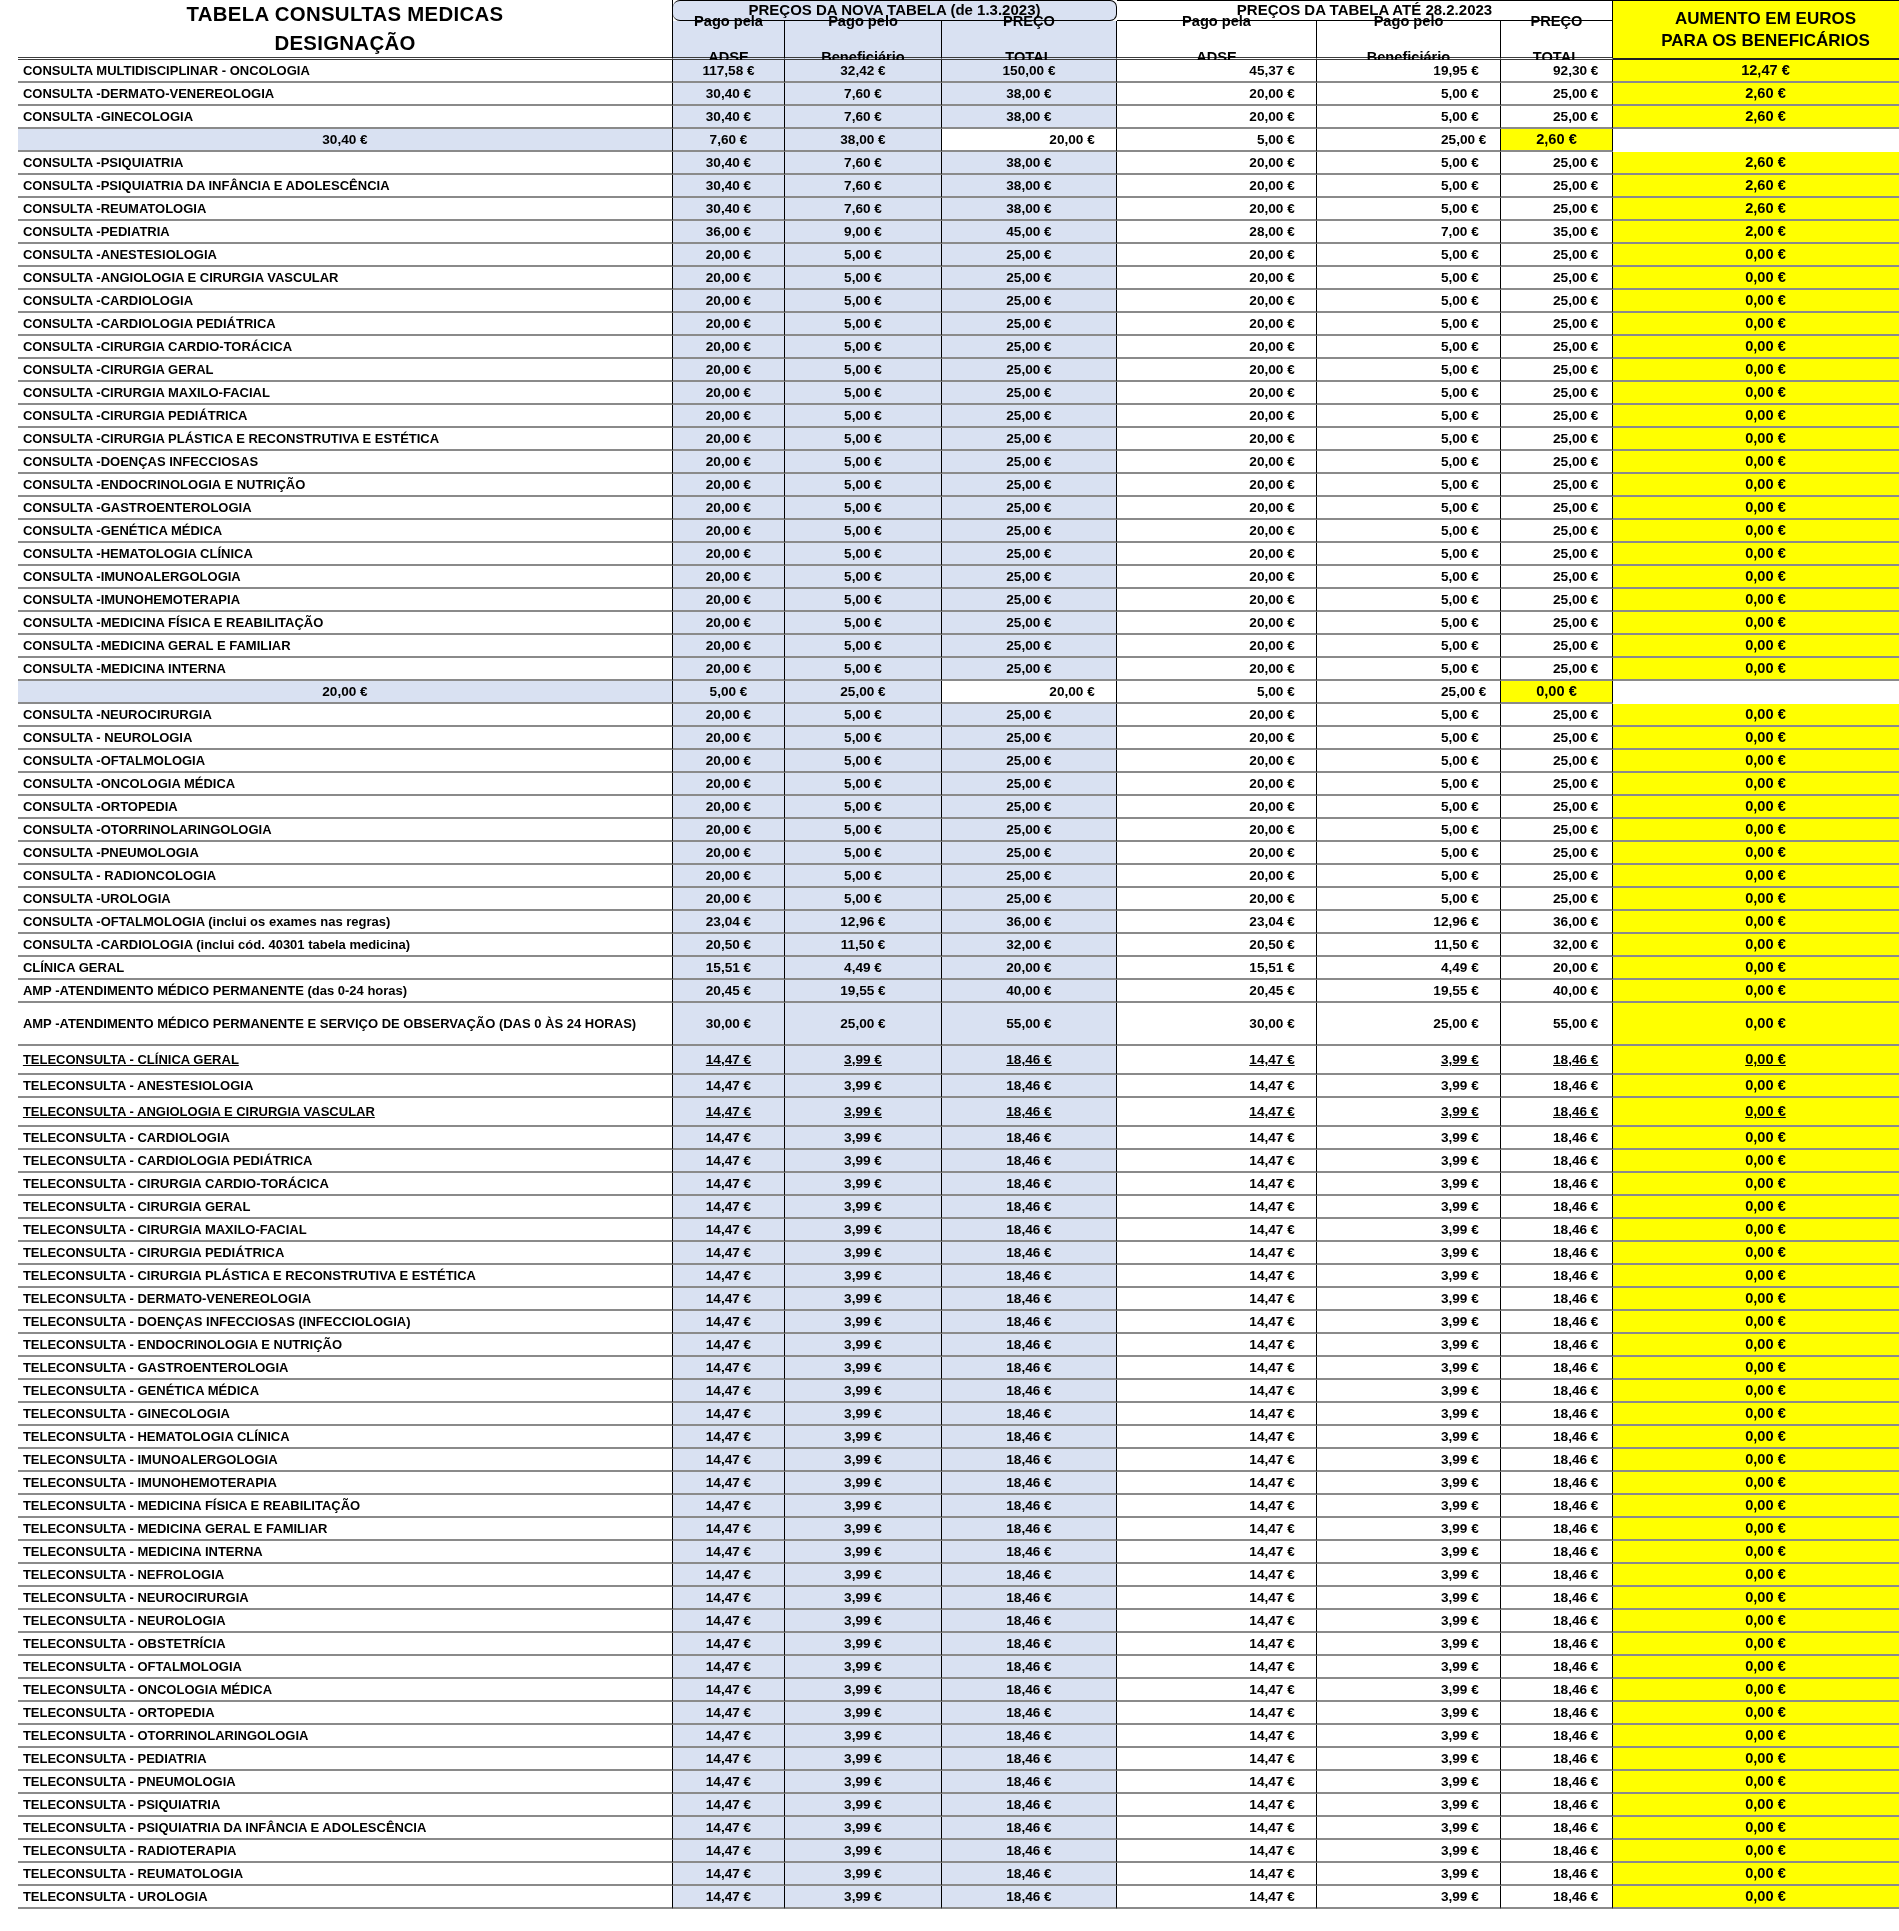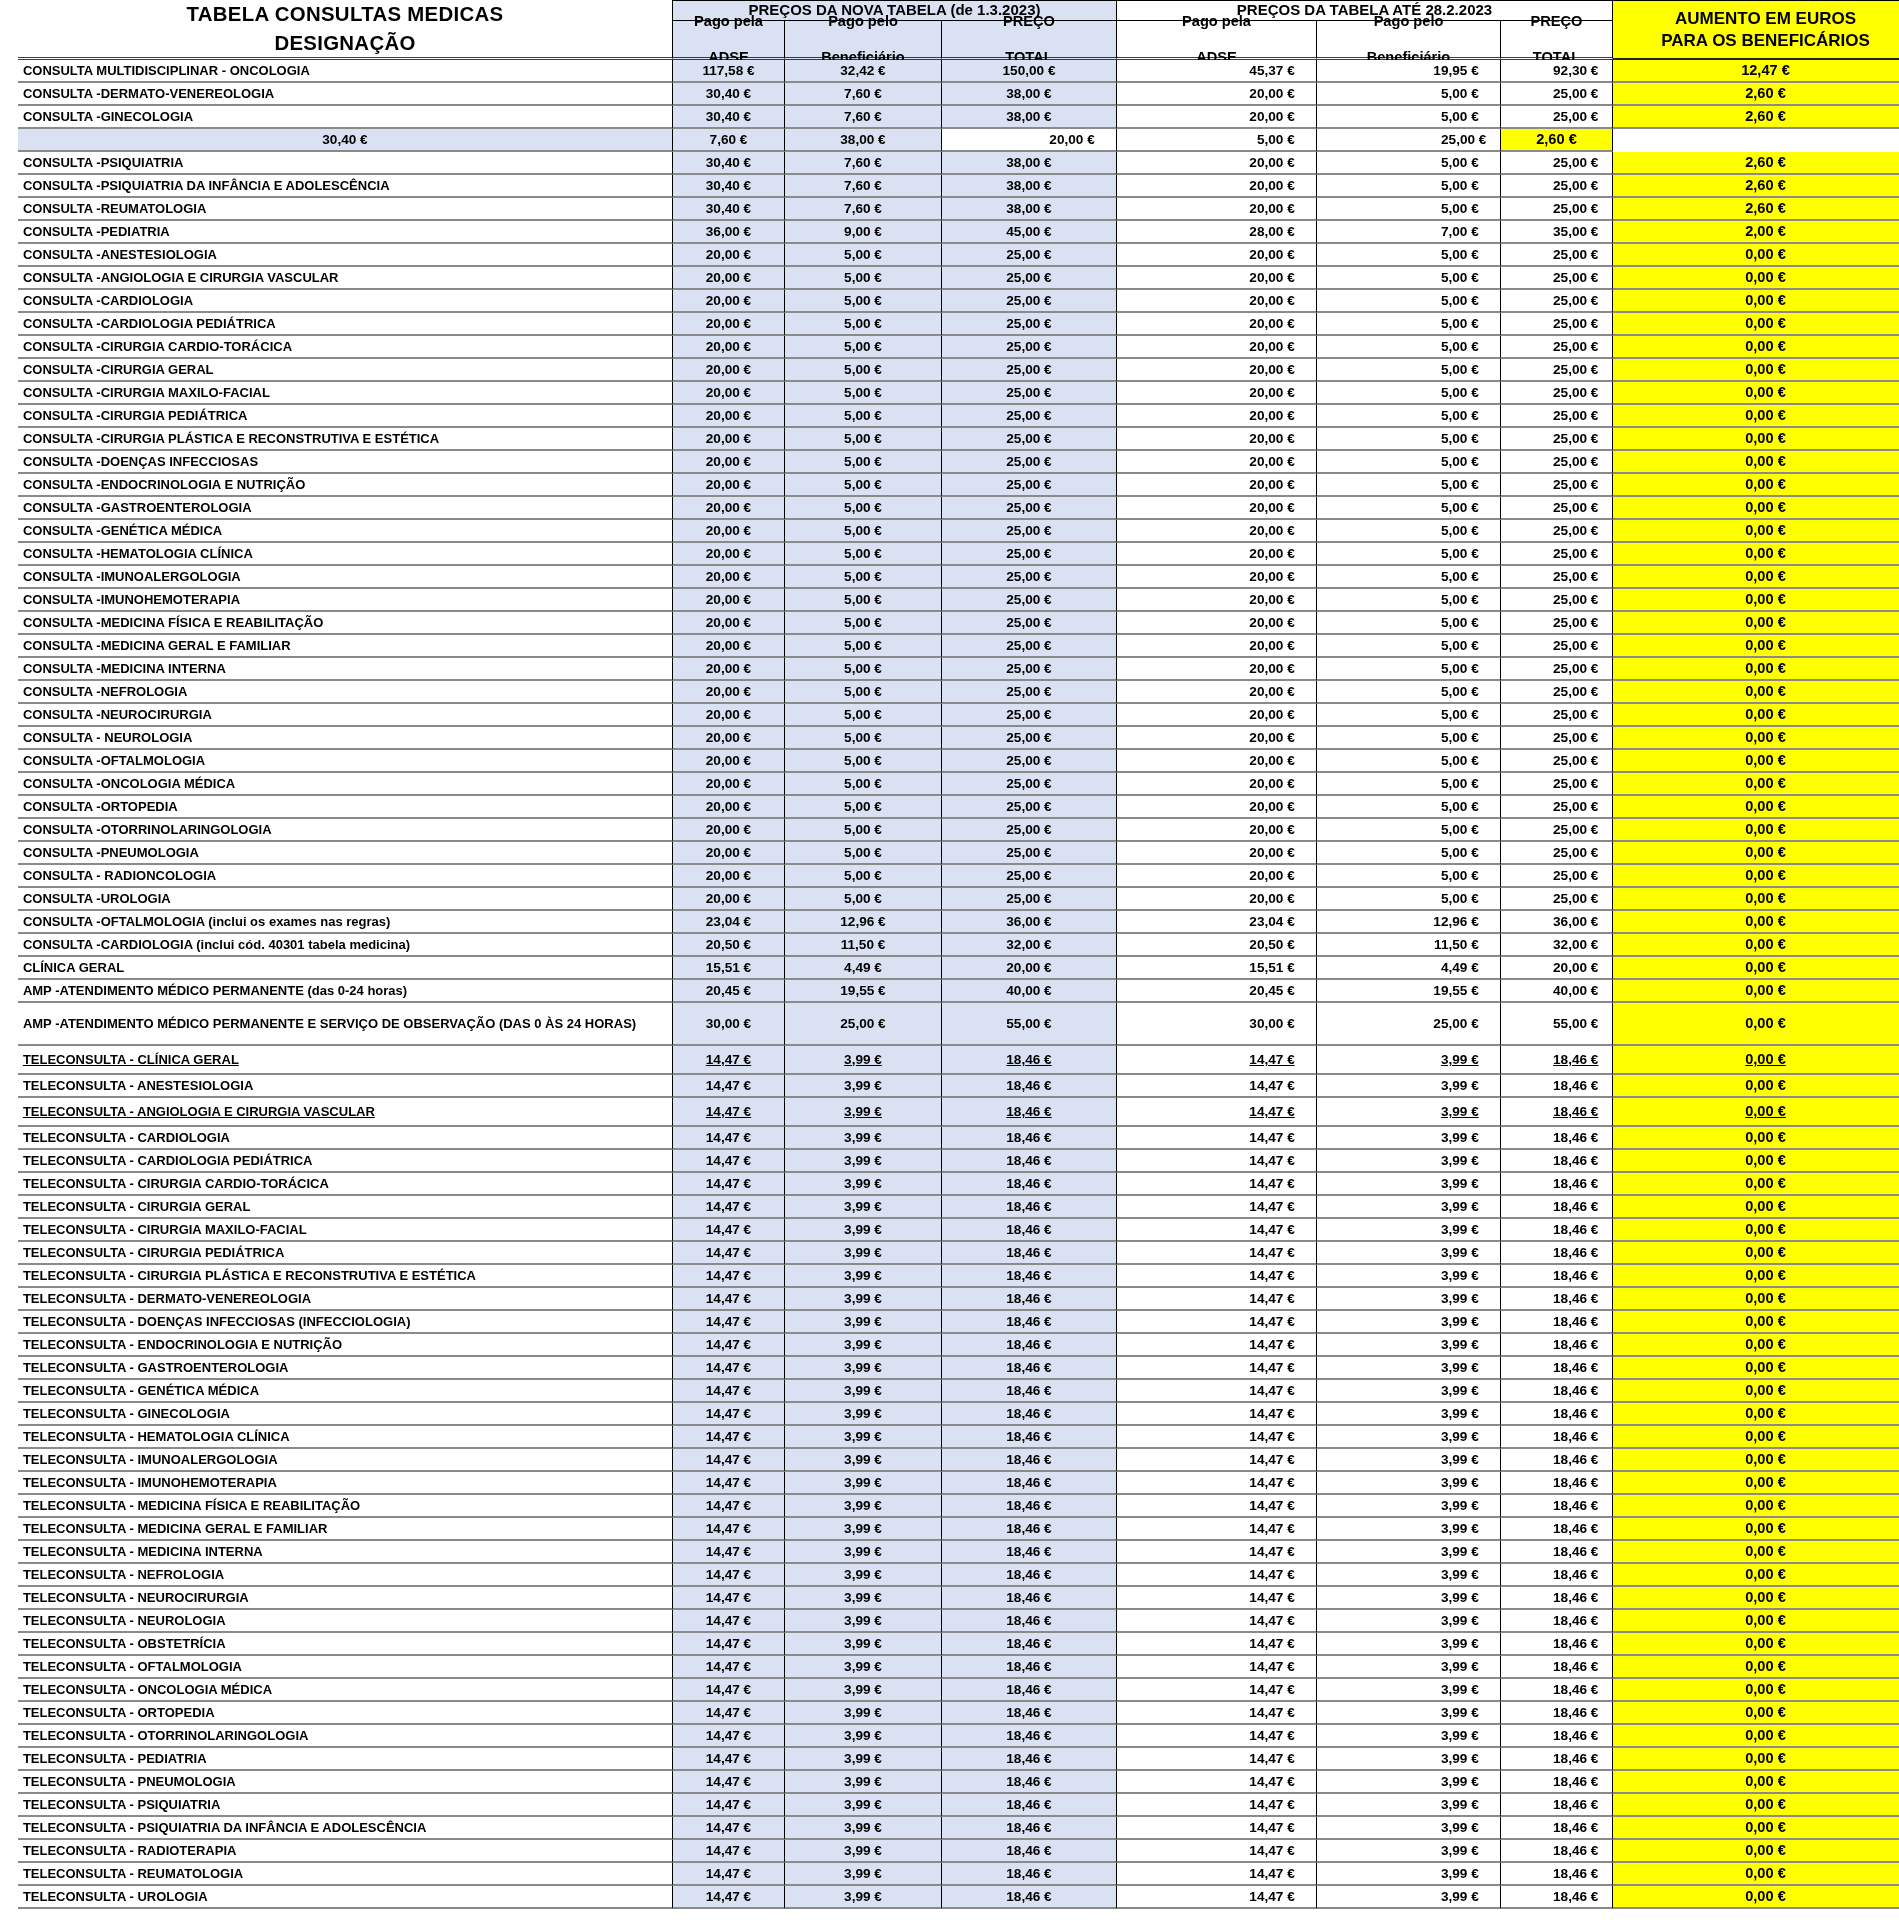--- a/index.html
+++ b/index.html
@@ -38,20 +38,21 @@
     background:#fff;
     border-bottom:3.9px double #3c3c3c;
     justify-content:center;gap:5.8px;
   }
   .hdr-group-new{
     grid-column:2/5;grid-row:1;
     background:var(--blue);
     font-size:15px;
     border-top:1.9px solid var(--colline);
     border-bottom:1.9px solid var(--colline);
+    border-radius:7px;
   }
   .hdr-group-old{
     grid-column:5/8;grid-row:1;
     background:#fff;
     font-size:15px;
     border-top:1.9px solid var(--colline);
     border-bottom:1.9px solid var(--colline);
   }
   .hdr-increase{
     grid-column:8;grid-row:1/3;
@@ -441,21 +442,20 @@
     <div class="c c-newA num">20,00 €</div>
     <div class="c c-newB num">5,00 €</div>
     <div class="c c-newT num">25,00 €</div>
     <div class="c c-oldA num">20,00 €</div>
     <div class="c c-oldB num">5,00 €</div>
     <div class="c c-oldT num">25,00 €</div>
     <div class="c c-inc">0,00 €</div>
   </div>
 
   <div class="row">
-    <div class="c c-name">CONSULTA -NEFROLOGIA</div>
     <div class="c c-newA num">20,00 €</div>
     <div class="c c-newB num">5,00 €</div>
     <div class="c c-newT num">25,00 €</div>
     <div class="c c-oldA num">20,00 €</div>
     <div class="c c-oldB num">5,00 €</div>
     <div class="c c-oldT num">25,00 €</div>
     <div class="c c-inc">0,00 €</div>
   </div>
 
   <div class="row">

